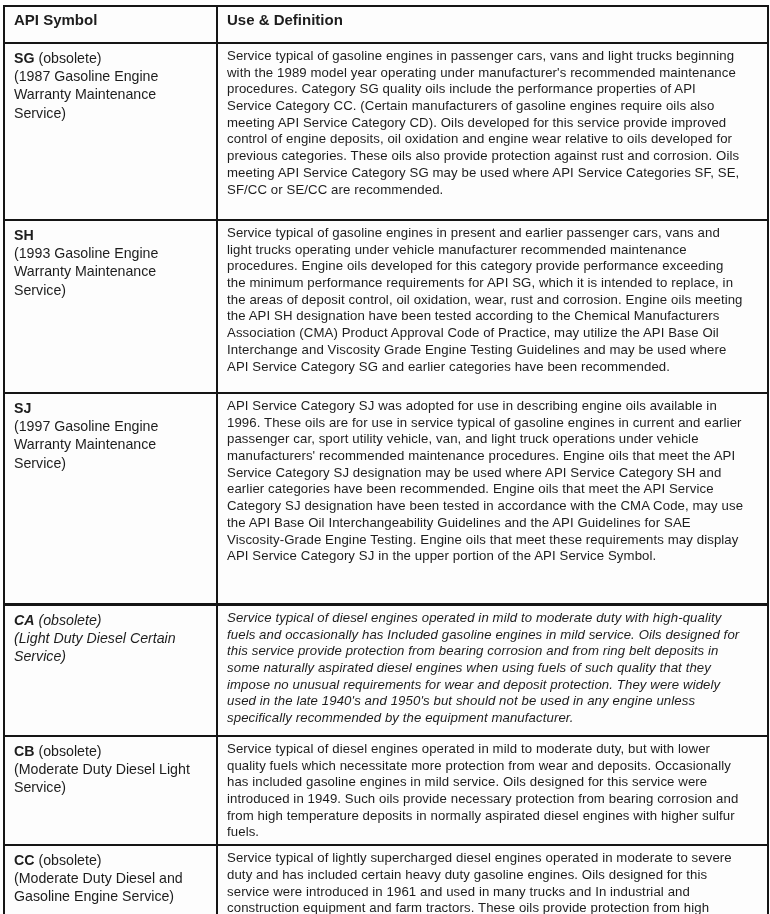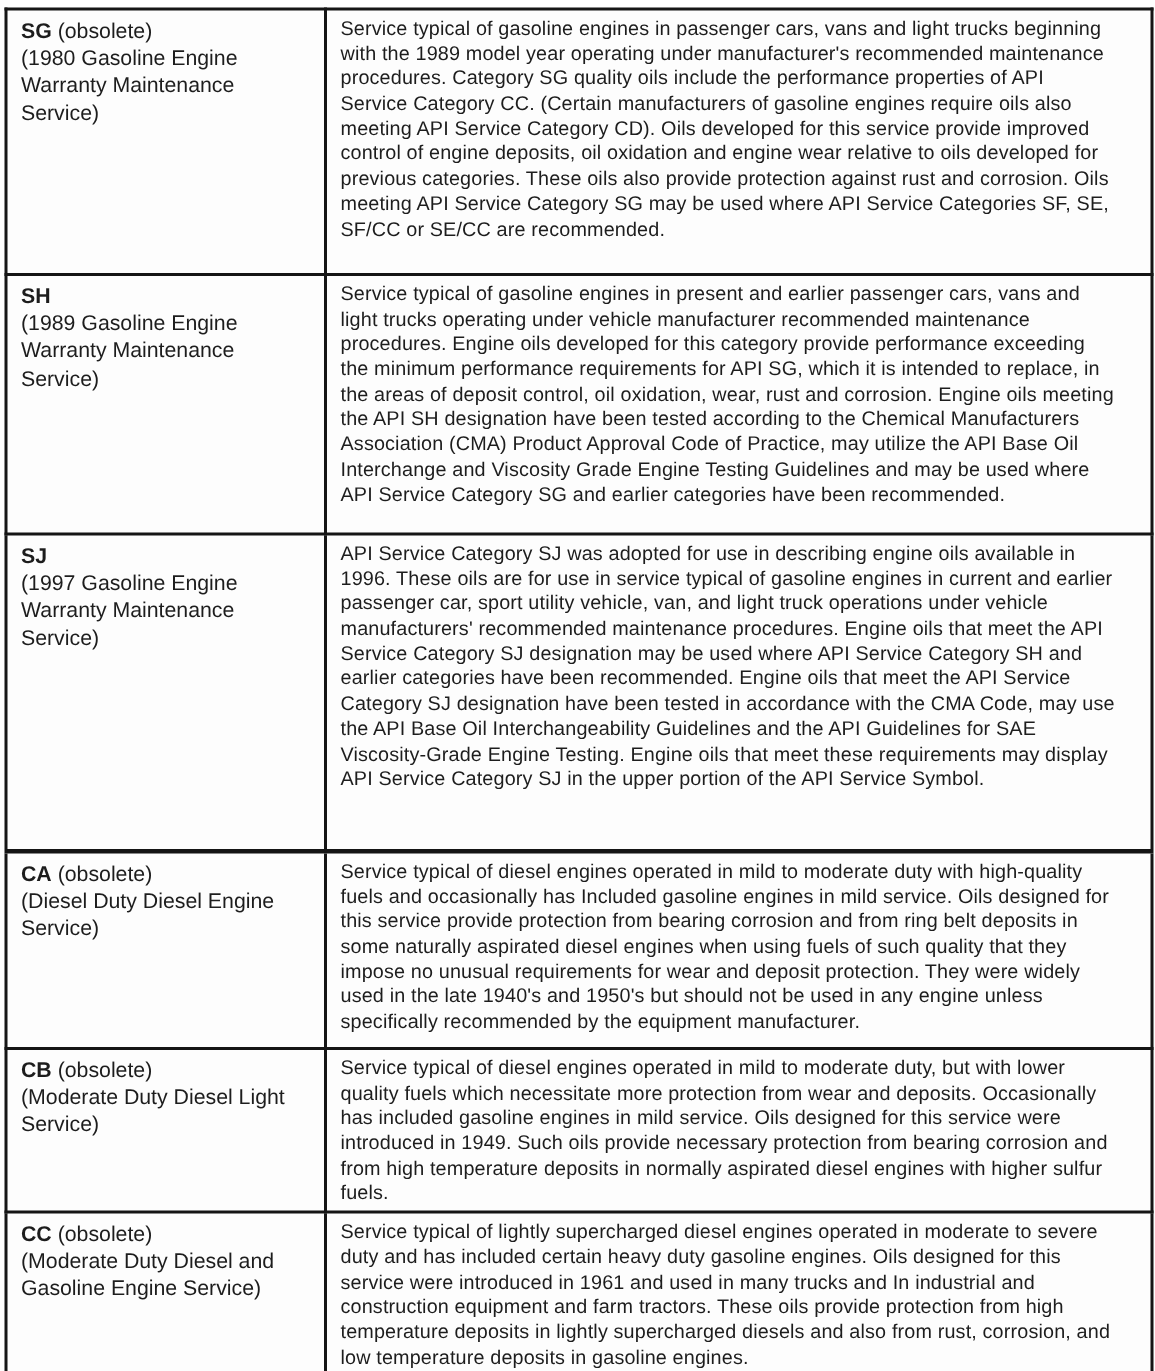--- a/index.html
+++ b/index.html
@@ -60,61 +60,65 @@
     padding-top: 4px;
     padding-right: 23px;
     letter-spacing: 0.1px;
   }
   tr.r-sg td { height: 167px; }
   tr.r-sh td { height: 163px; margin-top: 12px; }
   tr.r-sj td { height: 201px; }
   tr.r-ca td { height: 121px; }
   tr.r-cb td { height: 94px;  }
   tr.r-cc td { height: 96px;  }
-  tr.r-ca td { border-top-width: 3px; }
+  tr.r-ca td { border-top-width: 3px; font-style: italic; }
 </style>
 </head>
 <body>
 
 <div class="page">
   <table class="api-table">
     <colgroup>
       <col class="c-symbol">
       <col class="c-def">
     </colgroup>
     <tbody>
+        <tr>
+      <th>API Symbol</th>
+      <th>Use &amp; Definition</th>
+    </tr>
 
     <tr class="r-sg">
       <td class="symbol-cell">
         <span class="sym">SG</span><span> (obsolete)</span>
-        <div>(1980 Gasoline Engine Warranty Maintenance Service)</div>
+        <div>(1987 Gasoline Engine Warranty Maintenance Service)</div>
       </td>
       <td class="def-cell">Service typical of gasoline engines in passenger cars, vans and light trucks beginning with the 1989 model year operating under manufacturer's recommended maintenance procedures. Category SG quality oils include the performance properties of API Service Category CC. (Certain manufacturers of gasoline engines require oils also meeting API Service Category CD). Oils developed for this service provide improved control of engine deposits, oil oxidation and engine wear relative to oils developed for previous categories. These oils also provide protection against rust and corrosion. Oils meeting API Service Category SG may be used where API Service Categories SF, SE, SF/CC or SE/CC are recommended.</td>
     </tr>
 
     <tr class="r-sh">
       <td class="symbol-cell">
         <span class="sym">SH</span><span></span>
-        <div>(1989 Gasoline Engine Warranty Maintenance Service)</div>
+        <div>(1993 Gasoline Engine Warranty Maintenance Service)</div>
       </td>
       <td class="def-cell">Service typical of gasoline engines in present and earlier passenger cars, vans and light trucks operating under vehicle manufacturer recommended maintenance procedures. Engine oils developed for this category provide performance exceeding the minimum performance requirements for API SG, which it is intended to replace, in the areas of deposit control, oil oxidation, wear, rust and corrosion. Engine oils meeting the API SH designation have been tested according to the Chemical Manufacturers Association (CMA) Product Approval Code of Practice, may utilize the API Base Oil Interchange and Viscosity Grade Engine Testing Guidelines and may be used where API Service Category SG and earlier categories have been recommended.</td>
     </tr>
 
     <tr class="r-sj">
       <td class="symbol-cell">
         <span class="sym">SJ</span><span></span>
         <div>(1997 Gasoline Engine Warranty Maintenance Service)</div>
       </td>
       <td class="def-cell">API Service Category SJ was adopted for use in describing engine oils available in 1996. These oils are for use in service typical of gasoline engines in current and earlier passenger car, sport utility vehicle, van, and light truck operations under vehicle manufacturers' recommended maintenance procedures. Engine oils that meet the API Service Category SJ designation may be used where API Service Category SH and earlier categories have been recommended. Engine oils that meet the API Service Category SJ designation have been tested in accordance with the CMA Code, may use the API Base Oil Interchangeability Guidelines and the API Guidelines for SAE Viscosity-Grade Engine Testing. Engine oils that meet these requirements may display API Service Category SJ in the upper portion of the API Service Symbol.</td>
     </tr>
 
     <tr class="r-ca">
       <td class="symbol-cell">
         <span class="sym">CA</span><span> (obsolete)</span>
-        <div>(Diesel Duty Diesel Engine Service)</div>
+        <div>(Light Duty Diesel Certain Service)</div>
       </td>
       <td class="def-cell">Service typical of diesel engines operated in mild to moderate duty with high-quality fuels and occasionally has Included gasoline engines in mild service. Oils designed for this service provide protection from bearing corrosion and from ring belt deposits in some naturally aspirated diesel engines when using fuels of such quality that they impose no unusual requirements for wear and deposit protection. They were widely used in the late 1940's and 1950's but should not be used in any engine unless specifically recommended by the equipment manufacturer.</td>
     </tr>
 
     <tr class="r-cb">
       <td class="symbol-cell">
         <span class="sym">CB</span><span> (obsolete)</span>
         <div>(Moderate Duty Diesel Light Service)</div>
       </td>
       <td class="def-cell">Service typical of diesel engines operated in mild to moderate duty, but with lower quality fuels which necessitate more protection from wear and deposits. Occasionally has included gasoline engines in mild service. Oils designed for this service were introduced in 1949. Such oils provide necessary protection from bearing corrosion and from high temperature deposits in normally aspirated diesel engines with higher sulfur fuels.</td>

